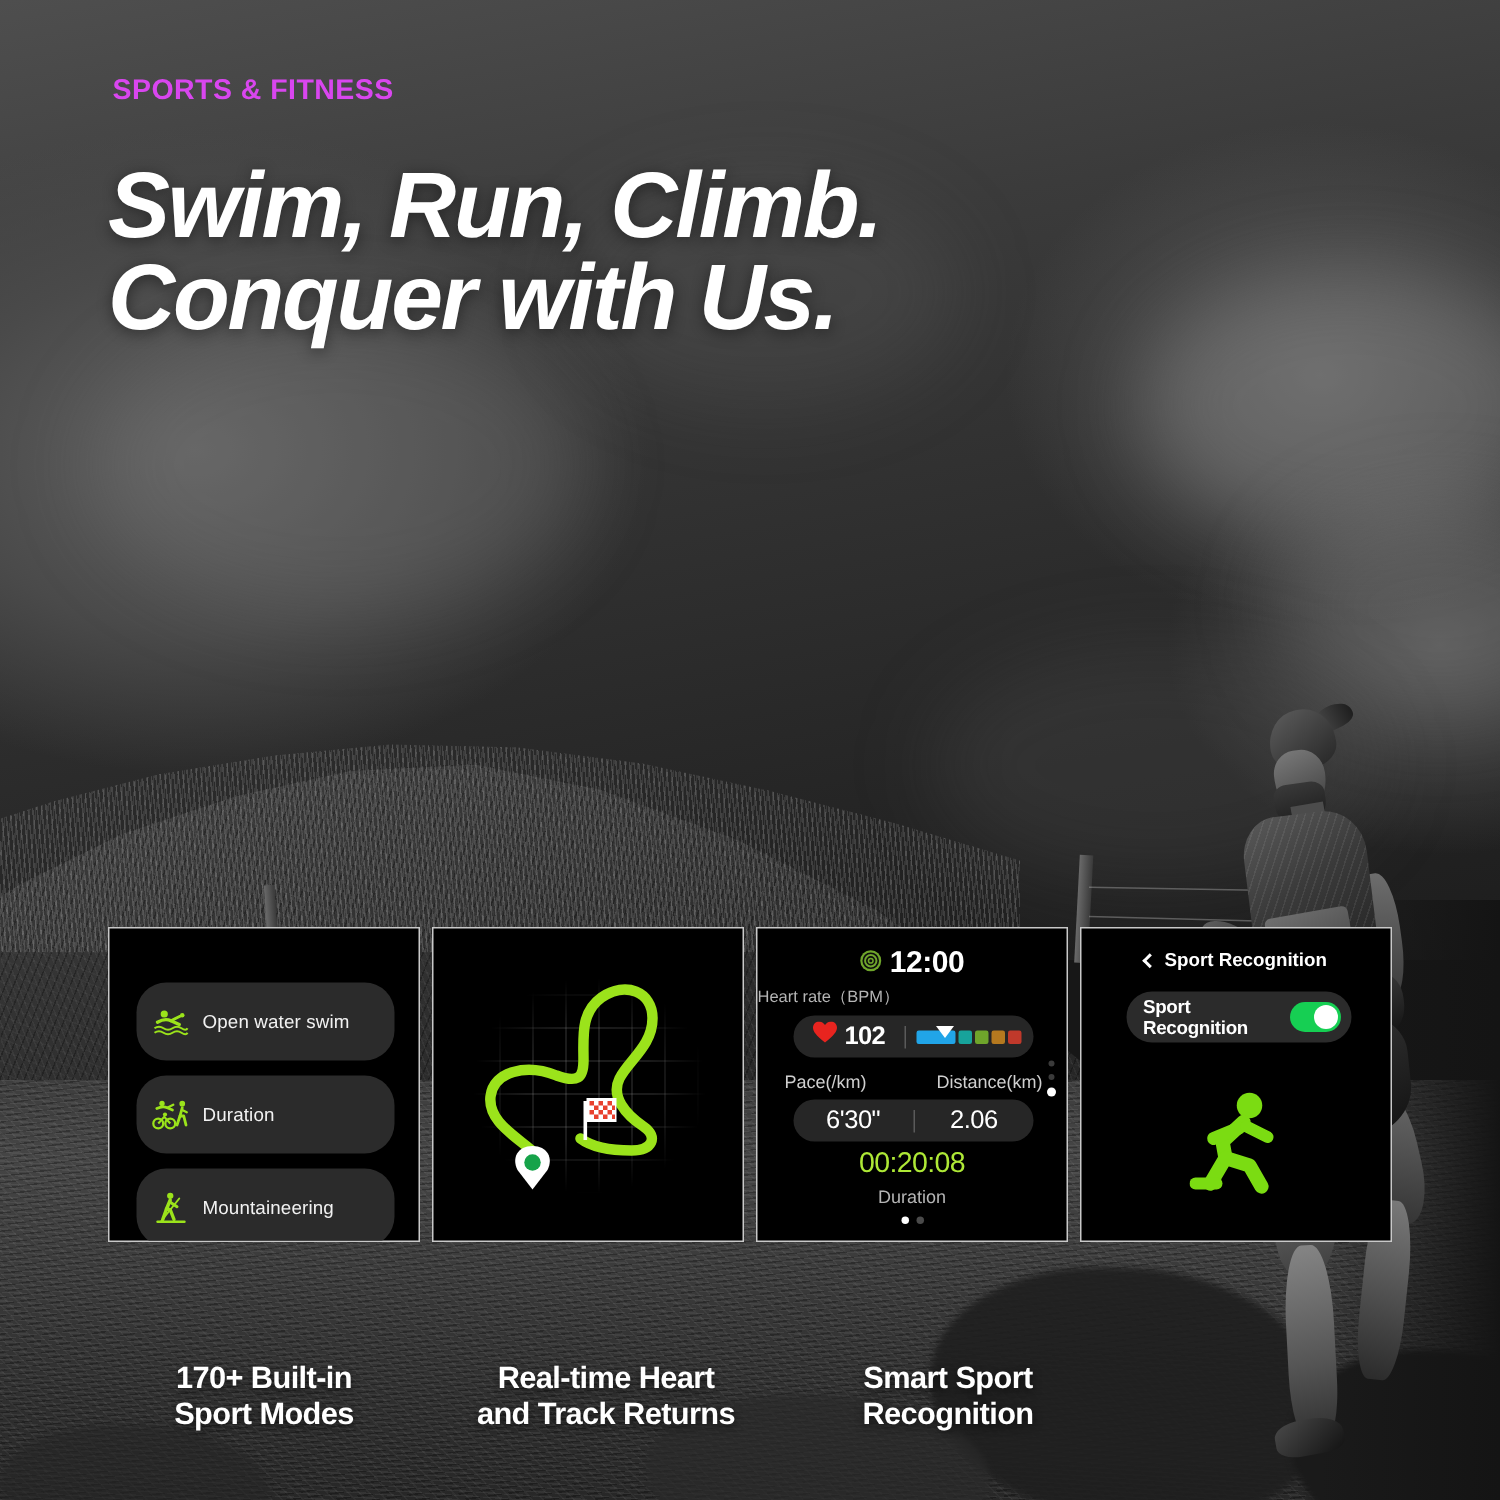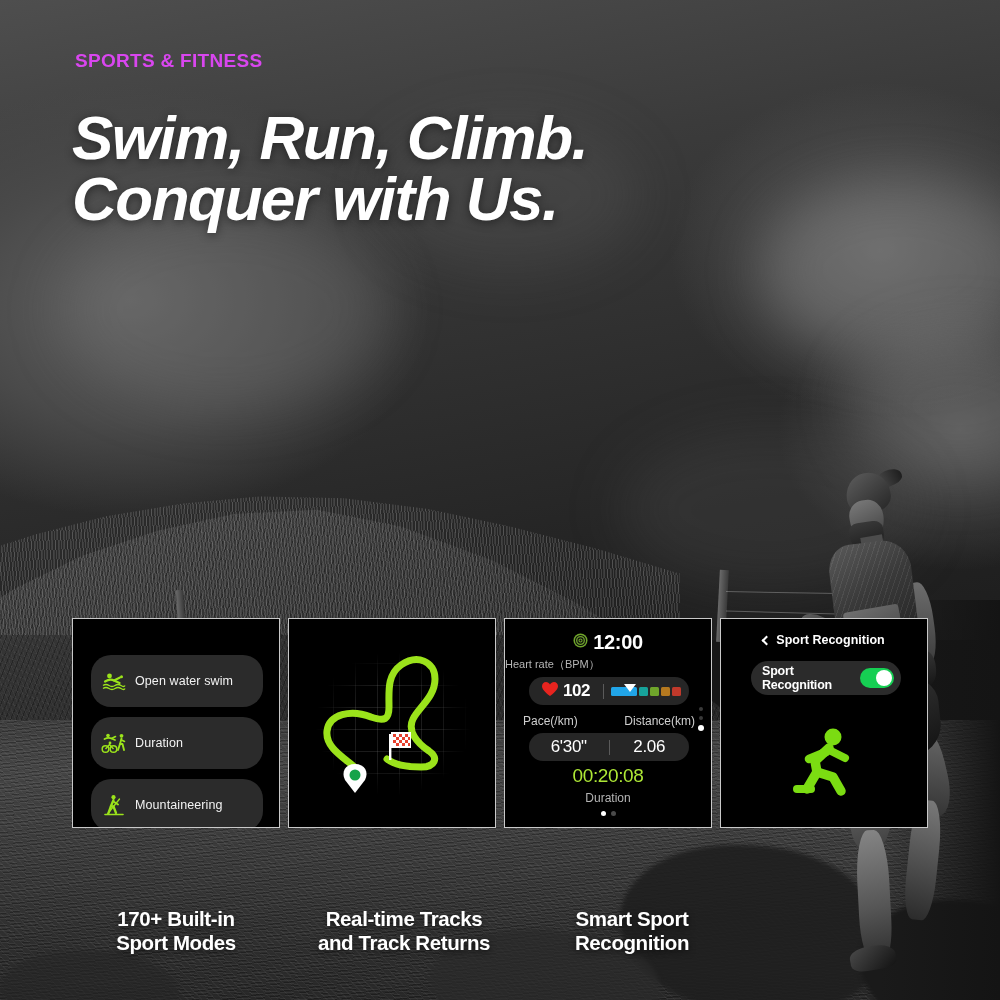--- a/index.html
+++ b/index.html
@@ -580,20 +580,20 @@
   </div>
 
 </div>
 
 <div id="captions">
   <div class="caption">
     <span class="cl">170+ Built-in</span>
     <span class="cl">Sport Modes</span>
   </div>
   <div class="caption">
-    <span class="cl">Real-time Tracks</span>
+    <span class="cl">Real-time Heart</span>
     <span class="cl">and Track Returns</span>
   </div>
   <div class="caption">
     <span class="cl">Smart Sport</span>
     <span class="cl">Recognition</span>
   </div>
 </div>
 
 </body></html>

